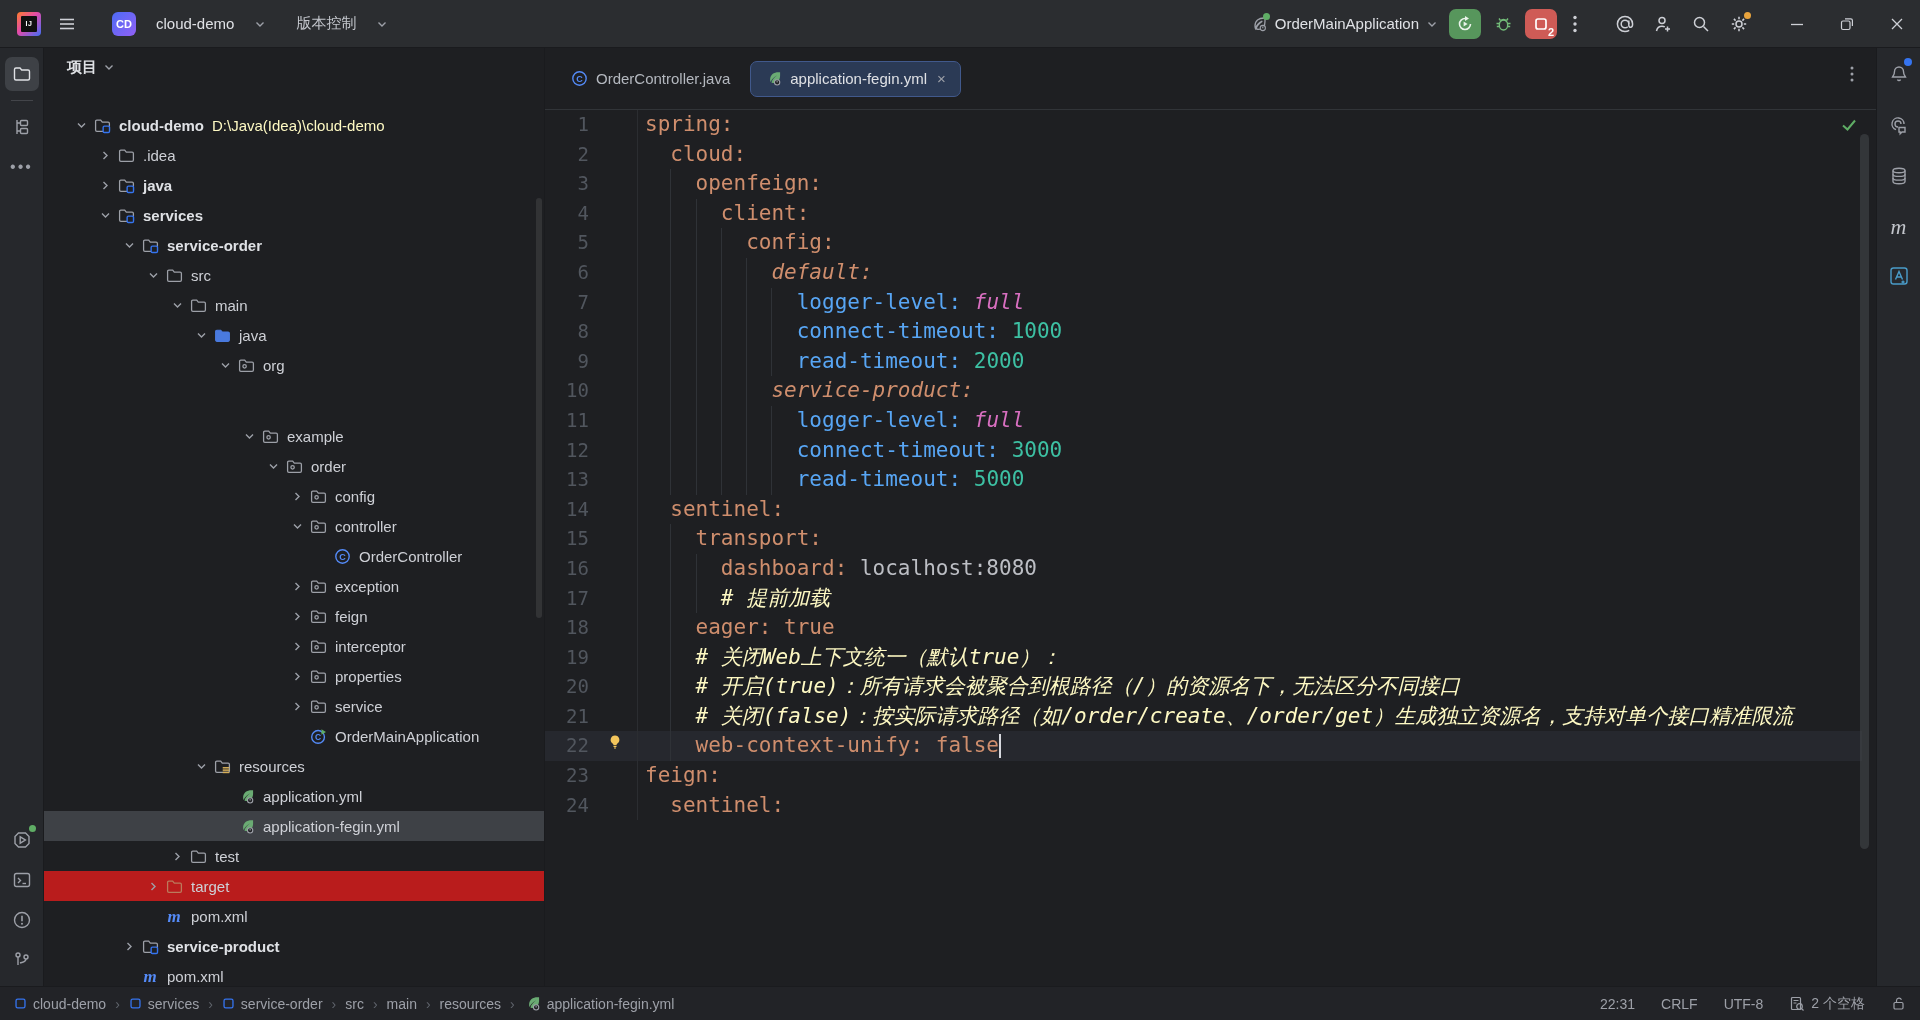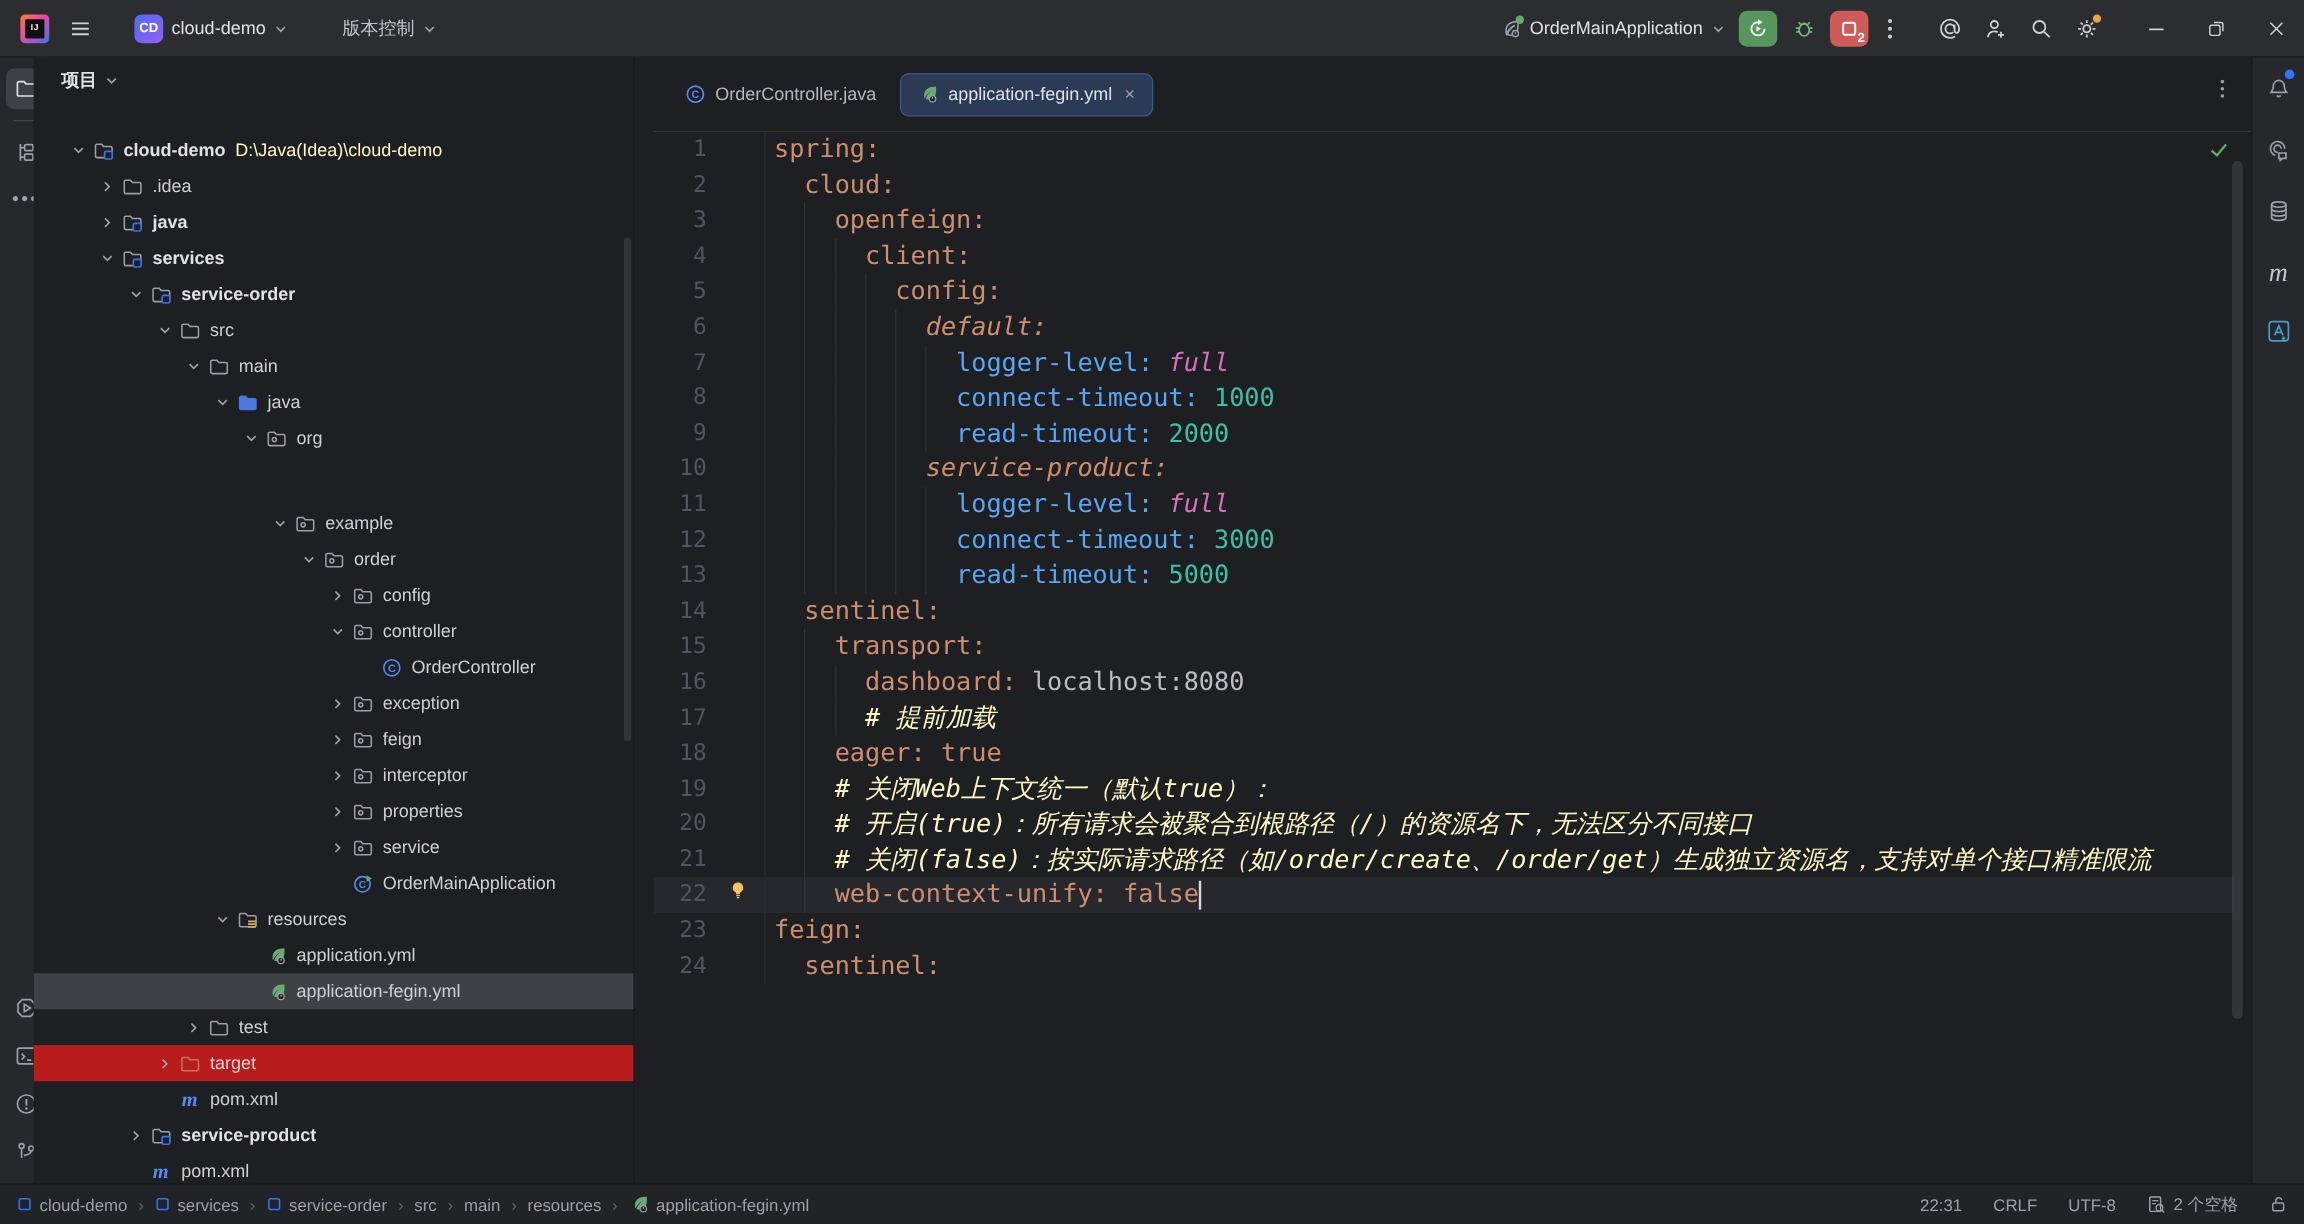--- a/index.html
+++ b/index.html
@@ -15,21 +15,21 @@
   .topbar{position:absolute;top:0;left:0;right:0;height:48px;background:#2b2d30;
     display:flex;align-items:center;border-bottom:1px solid #1a1b1e;}
   .tb-left{display:flex;align-items:center;gap:8px;padding-left:14px;}
   .tb-right{margin-left:auto;display:flex;align-items:center;gap:4px;padding-right:0;}
   .ideabtn{width:30px;height:30px;border-radius:6px;display:flex;align-items:center;justify-content:center;}
   .idea-logo{width:24px;height:24px;border-radius:4px;
     background:linear-gradient(135deg,#ff7c2b 0%,#e34ba9 45%,#3f6ef7 100%);
     display:flex;align-items:center;justify-content:center;}
   .idea-logo .inner{width:16px;height:16px;background:#101010;border-radius:1px;color:#fff;
     font-size:7px;font-weight:bold;display:flex;align-items:center;justify-content:center;letter-spacing:.5px;}
-  .widget{display:flex;align-items:center;gap:7px;padding:4px 8px;border-radius:6px;color:#dfe1e5;}
+  .widget{display:flex;align-items:center;gap:20px;padding:4px 8px;border-radius:6px;color:#dfe1e5;}
   .proj-badge{width:24px;height:24px;border-radius:6px;color:#fff;font-size:11px;font-weight:bold;
     background:linear-gradient(135deg,#4d6bf5,#9160f4);display:flex;align-items:center;justify-content:center;}
   .chev{color:#9da0a8;}
   .vcs{color:#c2c5cb;}
   .runwidget{display:flex;align-items:center;gap:7px;padding:4px 6px;border-radius:6px;color:#dfe1e5;}
   .sqbtn{width:32px;height:30px;border-radius:7px;display:flex;align-items:center;justify-content:center;margin:0 1px;}
   .sqbtn.green{background:#57965c;}
   .sqbtn.red{background:#cf5b56;position:relative;}
   .stop-count{position:absolute;right:3px;bottom:1px;color:#fff;font-size:11px;font-weight:bold;}
   .icbtn{width:34px;height:30px;border-radius:6px;display:flex;align-items:center;justify-content:center;position:relative;}
@@ -42,21 +42,21 @@
   .stripe-left{left:0;border-right:1px solid #1a1b1e;}
   .stripe-right{right:0;border-left:1px solid #1a1b1e;}
   .stripe .sicon{width:34px;height:34px;border-radius:7px;display:flex;align-items:center;justify-content:center;
     margin:3px 0;position:relative;}
   .stripe .sicon.active{background:#3e4146;}
   .stripe .divider{width:22px;height:1px;background:#43454a;margin:6px 0;}
   .stripe .spacer{flex:1;}
   .dots{color:#9da0a8;font-size:16px;letter-spacing:2px;}
 
   
-  .project{position:absolute;top:48px;bottom:34px;left:28px;width:501px;background:#1e1f22;
+  .project{position:absolute;top:48px;bottom:34px;left:44px;width:501px;background:#1e1f22;
     border-right:1px solid #1a1b1e;overflow:hidden;}
   .proj-head{height:38px;display:flex;align-items:center;gap:6px;padding-left:23px;color:#dfe1e5;font-weight:bold;}
   .tree{position:absolute;top:62px;left:0;right:0;}
   .trow{height:30px;display:flex;align-items:center;white-space:nowrap;color:#ced0d6;cursor:default;}
   .trow .tchev{width:22px;display:flex;align-items:center;justify-content:center;flex:none;color:#9da0a8;}
   .trow .ticon{width:20px;display:flex;align-items:center;justify-content:center;flex:none;margin-right:7px;}
   .trow.bold .tlabel{font-weight:bold;color:#dfe1e5;}
   .trow.selected{background:#3e4146;}
   .trow.excluded-hl{background:#b91c1c;}
   .tsuffix{color:#fef9c3;margin-left:8px;}
@@ -118,21 +118,21 @@
           </g>
       </svg>
     </div>
     <div class="widget" style="margin-left:14px;">
       <div class="proj-badge">CD</div>
       <span>cloud-demo</span>
       <svg class="chev" width="12" height="12" viewBox="0 0 12 12">
           <polyline points="2.5,4.5 6,8 9.5,4.5" fill="none" stroke="#9da0a8" stroke-width="1.4"></polyline>
         </svg>
     </div>
-    <div class="widget" style="margin-left:21px;">
+    <div class="widget" style="margin-left:6px;">
       <span class="vcs">版本控制</span>
       <svg class="chev" width="12" height="12" viewBox="0 0 12 12">
           <polyline points="2.5,4.5 6,8 9.5,4.5" fill="none" stroke="#9da0a8" stroke-width="1.4"></polyline>
         </svg>
     </div>
   </div>
 
   <div class="tb-right">
     <div class="runwidget">
       <span style="position:relative;">

